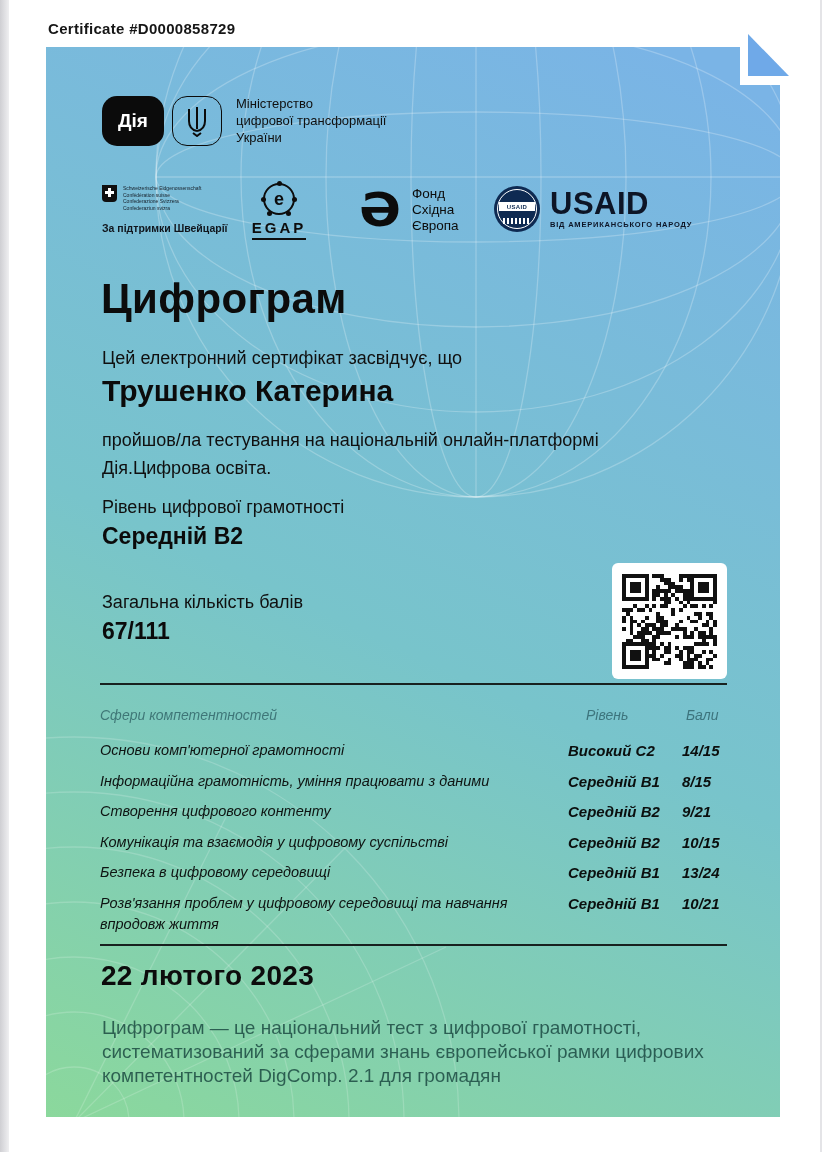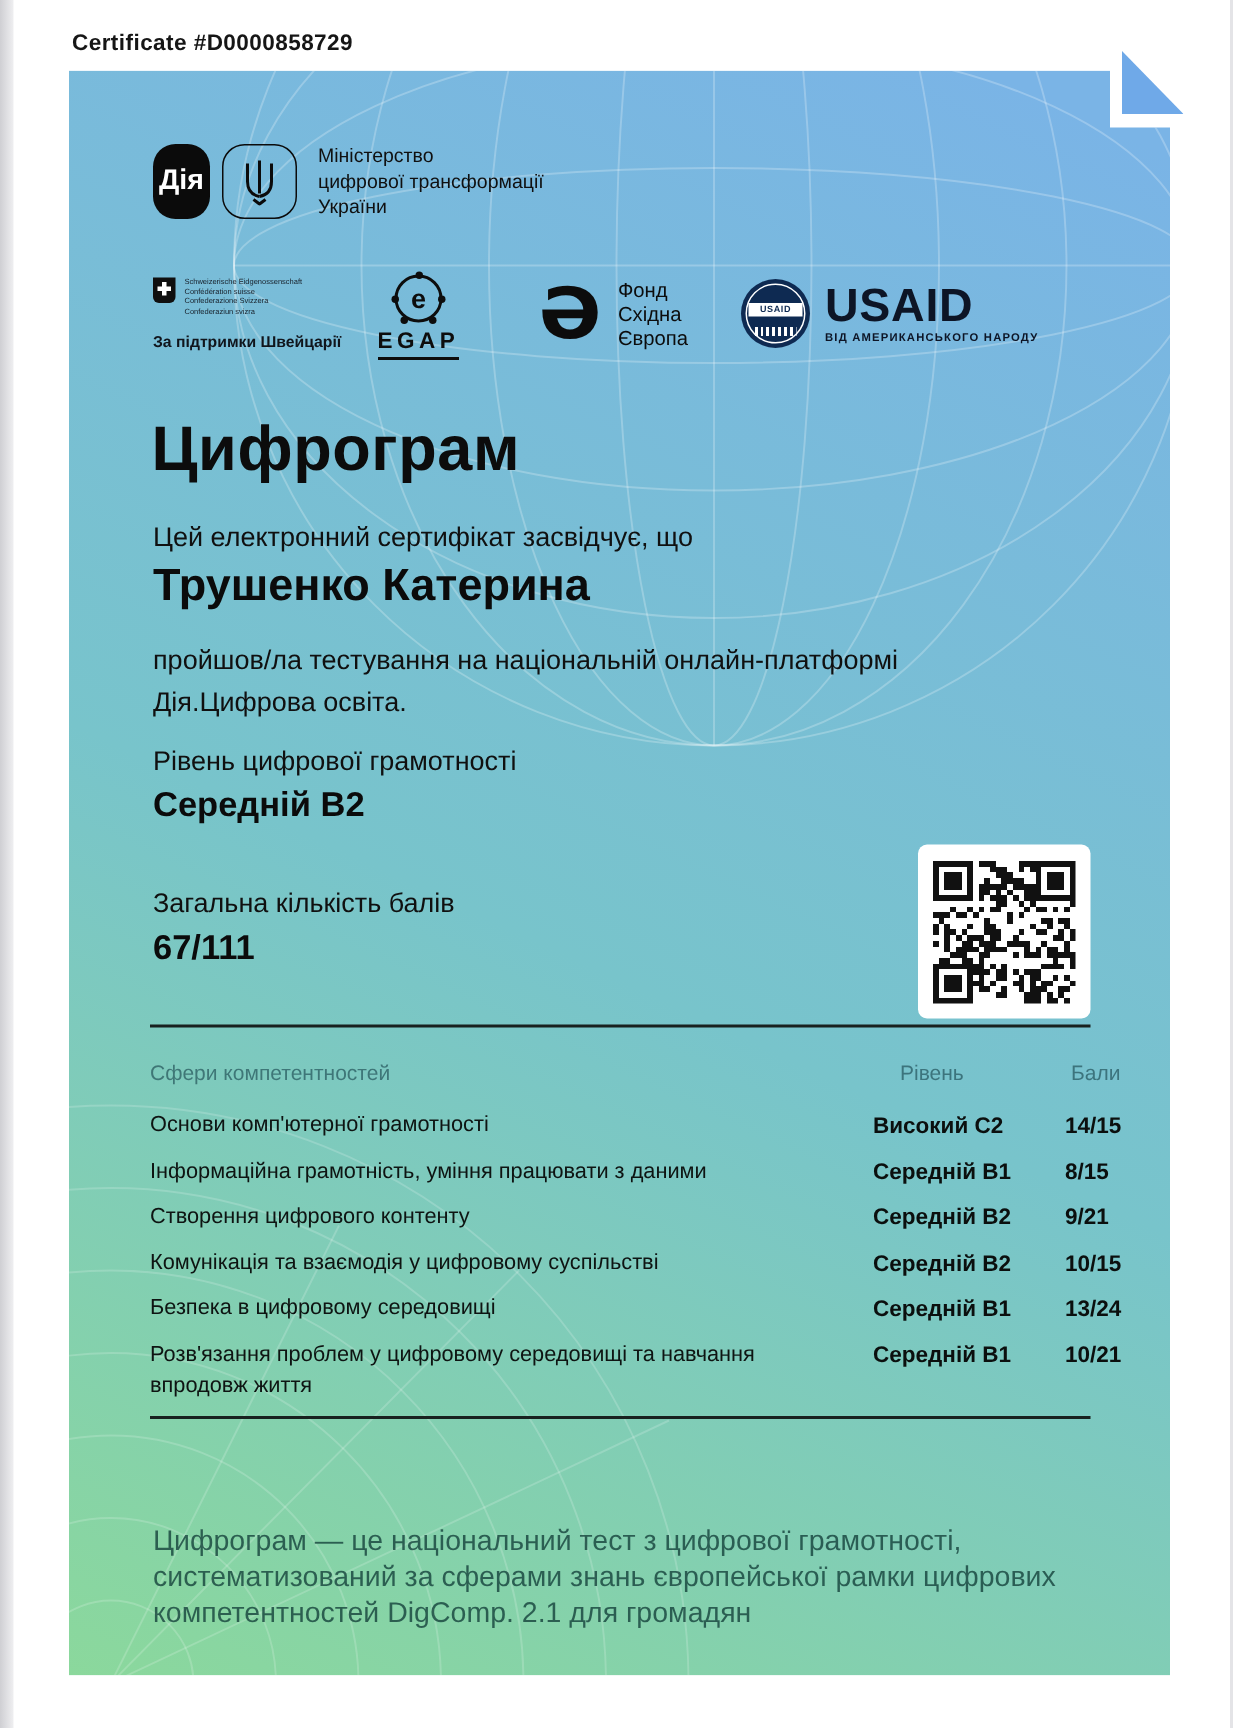--- a/index.html
+++ b/index.html
@@ -22,21 +22,21 @@
 
   
   .certificate { position:absolute; left:46px; top:47px; width:734px; height:1070px;
     background:linear-gradient(205deg,#7ab4e6 4%,#78c4cb 55%,#8bd89c 100%);
     clip-path:polygon(0 0,694px 0,694px 38px,100% 38px,100% 100%,0 100%); }
 
   .deco { position:absolute; inset:0; pointer-events:none; }
 
   
   .logo-row1 { position:absolute; left:56px; top:48px; display:flex; align-items:center; }
-  .diia-box { width:38px; height:50px; background:#0b0b0b; border-radius:15px;
+  .diia-box { width:62px; height:50px; background:#0b0b0b; border-radius:15px;
     display:flex; align-items:center; justify-content:center; color:#fff;
     font-size:19px; font-weight:700; }
   .trident-box { width:50px; height:50px; border:1.7px solid #0b0b0b; border-radius:15px;
     margin-left:8px; display:flex; align-items:center; justify-content:center; }
   .ministry { margin-left:14px; font-size:13px; line-height:17px; color:#101010; }
 
   
   .logo-row2 { position:absolute; left:56px; top:136px; width:640px; height:60px; }
   .swiss { position:absolute; left:0; top:2px; }
   .swiss-top { display:flex; }
@@ -82,21 +82,21 @@
   .label-sm { position:absolute; left:56px; font-size:18px; color:#101010; }
   .value-lg { position:absolute; left:56px; font-size:23px; font-weight:700; color:#0b0b0b; }
 
   .qr-card { position:absolute; left:566px; top:516px; width:115px; height:116px;
     background:#fff; border-radius:6px; display:flex; align-items:center; justify-content:center; }
 
   .divider { position:absolute; left:54px; width:627px; height:2px; background:#18211f; }
 
   
   .table { position:absolute; left:54px; top:660px; width:630px; }
-  .trow { display:grid; grid-template-columns:466px 112px 1fr; column-gap:16px; margin-bottom:9.5px; }
+  .trow { display:grid; grid-template-columns:466px 112px 1fr; column-gap:2px; margin-bottom:9.5px;font-style:italic; }
   .trow-head { margin-bottom:17px; }
   .th { font-size:14px; color:rgba(24,68,76,.62); }
   .th-level { padding-left:18px; }
   .th-score { padding-left:4px; }
   .td-label { font-size:14.5px; line-height:21px; color:#0e1412; padding-right:30px; }
   .td-level,.td-score { font-size:15px; font-weight:700; color:#0b0f0e; line-height:21px; }
 
   .date { position:absolute; left:55px; top:913px; font-size:28px; font-weight:700;
     letter-spacing:.3px; color:#0c0c0c; }
   .descr { position:absolute; left:56px; top:969px; width:628px; font-size:19px;
@@ -566,14 +566,15 @@
     </div>
     <div class="trow">
       <div class="td-label">Розв'язання проблем у цифровому середовищі та навчання впродовж життя</div>
       <div class="td-level">Середній B1</div>
       <div class="td-score">10/21</div>
     </div>
   </div>
 
   <div class="divider" style="top:897px"></div>
 
+  <div class="date">22 лютого 2023</div>
   <div class="descr">Цифрограм — це національний тест з цифрової грамотності, систематизований за сферами знань європейської рамки цифрових компетентностей DigComp. 2.1 для громадян</div>
 </div>
 
 </body></html>

